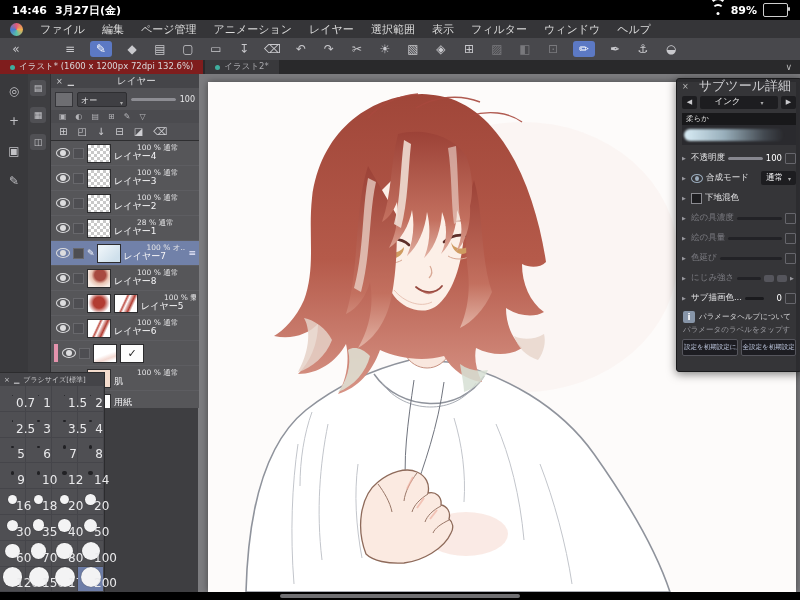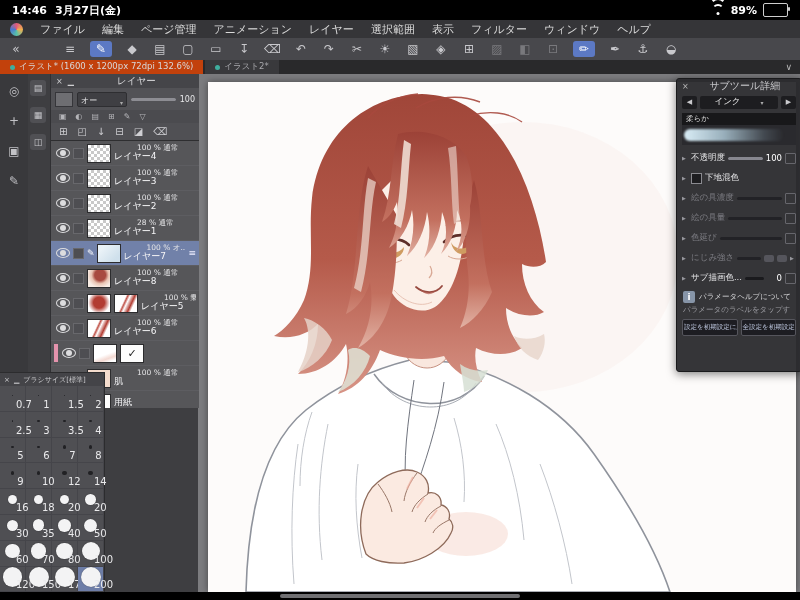--- a/index.html
+++ b/index.html
@@ -34,21 +34,21 @@
            gap:12px;padding:0 8px;color:#c9c9cd;font-size:12px;z-index:20;border-bottom:1px solid #2b2b2d;}
   .tb-icon{min-width:16px;text-align:center;line-height:16px;cursor:default;}
   .tb-sel{background:#5c79c4;color:#fff;border-radius:3px;padding:0 3px;}
   .tb-dim{opacity:.38;}
   .tb-collapse{margin-right:26px;}
 
   
   .tabbar{top:60px;left:0;right:0;height:14px;background:#29292b;display:flex;align-items:stretch;
           font-size:8.5px;color:#a8a8ac;z-index:20;}
   .tab{display:flex;align-items:center;gap:4px;padding:0 10px;background:#39393c;margin-right:2px;white-space:nowrap;}
-  .tab-active{background:#c2410c;color:#d8d8da;}
+  .tab-active{background:#7f1d1d;color:#d8d8da;}
   .tab-dot{width:5px;height:5px;border-radius:50%;background:#3fae9e;flex:none;}
   .tab-chevron{margin-left:auto;padding:0 8px;color:#bbb;display:flex;align-items:center;font-size:9px;}
 
   
   .content-bg{top:74px;left:0;width:198px;bottom:8px;background:#3e3e41;z-index:1;}
 
   
   .tool-strip{top:74px;left:0;width:28px;bottom:228px;background:#39393c;z-index:2;display:flex;
               flex-direction:column;align-items:center;padding-top:10px;gap:16px;color:#c2c2c6;font-size:12px;}
   .ts-icon{cursor:default;}
@@ -105,35 +105,35 @@
   .brush-panel{top:372px;left:0;width:104px;height:220px;background:#4f4f53;z-index:6;
                border-top:1px solid #2c2c2e;border-right:1px solid #2c2c2e;}
   .bp-head{height:13px;background:#444448;display:flex;align-items:center;gap:4px;padding:0 4px;
            color:#c9c9cc;font-size:7px;white-space:nowrap;overflow:hidden;}
   .bgrid{display:grid;grid-template-columns:repeat(4,26px);grid-auto-rows:25.8px;}
   .bcell{position:relative;display:flex;align-items:center;justify-content:center;
          border-right:1px solid #45454a;border-bottom:1px solid #45454a;}
   .bsel{background:#6e7ea8;}
   .bdot{background:#212124;border-radius:50%;margin-bottom:6px;}
   .bcircle{background:#f3f3f4;border-radius:50%;margin-bottom:4px;box-shadow:0 0 1px rgba(0,0,0,.6);}
-  .blabel{position:absolute;bottom:1px;left:0;right:0;text-align:center;font-size:10px;color:#eaeaec;padding-left:16px;}
+  .blabel{position:absolute;bottom:1px;left:0;right:0;text-align:right;font-size:12px;color:#eaeaec;padding-left:16px;}
 
   
   .canvas-wrap{top:74px;left:198px;right:0;bottom:8px;background:#7c7c7f;z-index:1;}
   .canvas{position:absolute;left:10px;top:8px;width:588px;height:510px;background:#fff;
           box-shadow:0 0 7px rgba(0,0,0,.45);}
   .canvas svg{display:block;}
 
   
   .subtool{top:78px;left:676px;width:124px;height:292px;background:rgba(40,40,44,.94);z-index:10;
            border:1px solid #1a1a1c;border-radius:3px;box-shadow:0 2px 10px rgba(0,0,0,.5);
            color:#e2e2e4;display:flex;flex-direction:column;}
   .st-titlebar{height:14px;display:flex;align-items:center;gap:5px;padding:0 5px;flex:none;}
   .st-close{font-size:8px;color:#bbb;}
-  .st-title{flex:1;text-align:center;font-size:10px;color:#cfcfd2;}
+  .st-title{flex:1;text-align:center;font-size:13px;color:#cfcfd2;}
   .st-nav{height:18px;display:flex;align-items:center;gap:3px;padding:0 5px;flex:none;}
   .st-navbtn{width:15px;height:13px;background:#1d1d20;border-radius:2px;color:#c9c9cc;font-size:7px;
              display:flex;align-items:center;justify-content:center;}
   .st-navlabel{flex:1;height:13px;background:#1d1d20;border-radius:2px;font-size:8.5px;color:#eee;
                display:flex;align-items:center;justify-content:center;gap:20px;}
   .st-preview{margin:2px 5px 3px;flex:none;}
   .st-brushname{height:12px;background:#18181a;font-size:7.5px;color:#ddd;display:flex;align-items:center;padding:0 4px;}
   .st-stroke{height:20px;background:#2a2a2e;position:relative;overflow:hidden;}
   .st-stroke:after{content:"";position:absolute;left:2px;top:4px;width:88%;height:12px;border-radius:6px;
        background:linear-gradient(90deg,#d9edf6 0%,rgba(190,220,235,.75) 40%,rgba(170,200,220,.2) 80%,transparent 100%);
@@ -663,20 +663,29 @@
   <div>
       <div class="prow">
         <span class="p-arrow">▶</span>
         <span class="p-label">不透明度</span>
         <span class="p-track full"></span>
         <span class="p-val">100</span>
         <span class="p-spin"></span>
       </div>
       <div class="prow">
         <span class="p-arrow">▶</span>
+        <span class="p-eye"></span>
+        <span class="p-label">合成モード</span>
+        <span class="p-drop">
+          <span>通常</span>
+          <span class="p-caret">▾</span>
+        </span>
+      </div>
+      <div class="prow">
+        <span class="p-arrow">▶</span>
         <span class="p-check"></span>
         <span class="p-label">下地混色</span>
       </div>
       <div class="prow pdis">
         <span class="p-arrow">▶</span>
         <span class="p-label">絵の具濃度</span>
         <span class="p-track"></span>
         <span class="p-spin"></span>
       </div>
       <div class="prow pdis">

